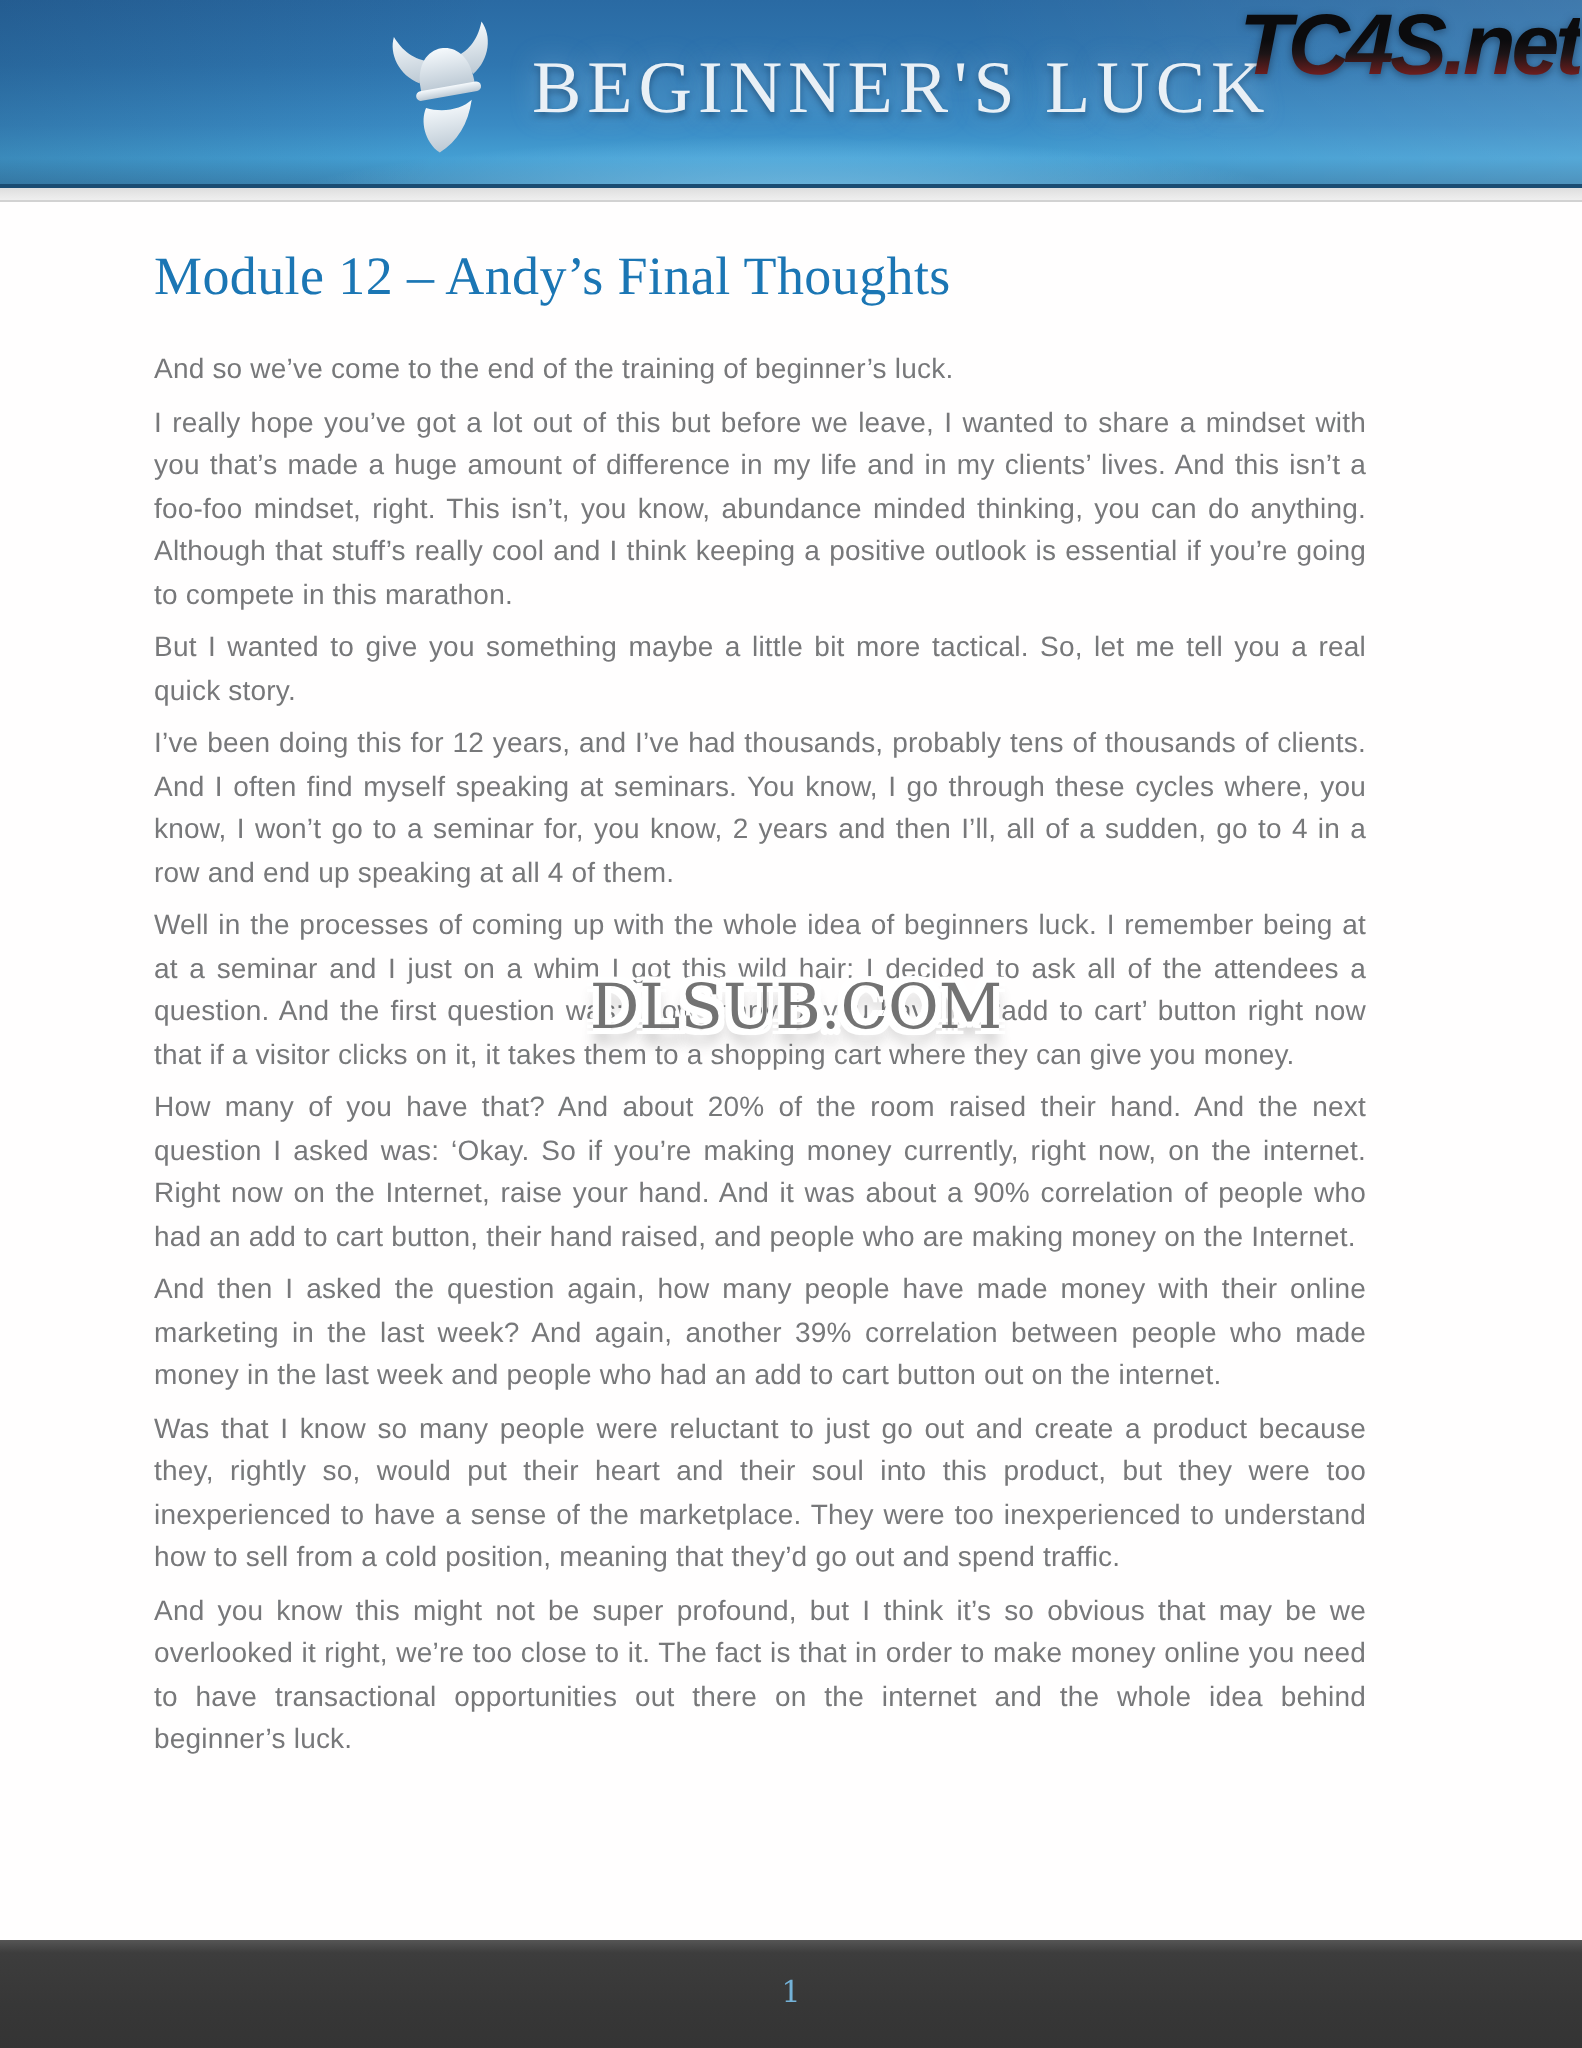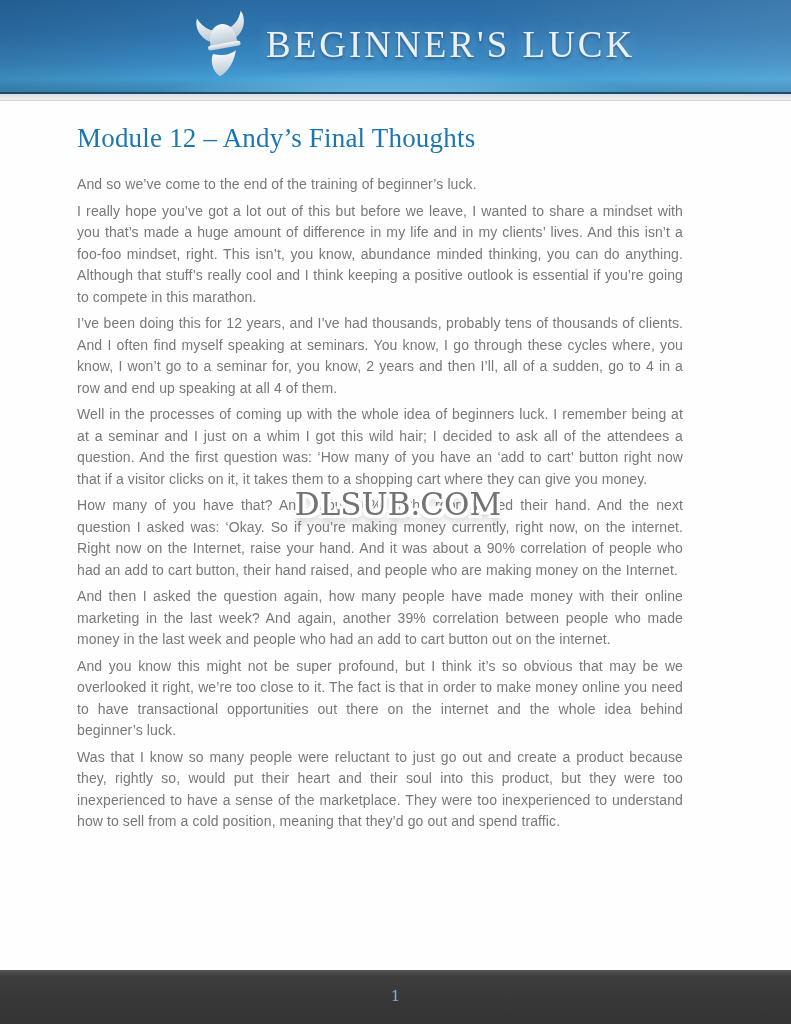--- a/index.html
+++ b/index.html
@@ -98,35 +98,37 @@
         <g fill="url(#hg)">
           <path d="M15 28 C5 22 2 10 6 2 C10 12 16 16 23 18 C18 21 16 24 15 28 Z"></path>
           <path d="M43 28 C53 22 56 10 52 2 C48 12 42 16 35 18 C40 21 42 24 43 28 Z"></path>
           <path d="M15 31 C15 18 22 12 29 12 C36 12 43 18 43 31 L43 33 L15 33 Z"></path>
           <rect x="12" y="32" width="34" height="5" rx="2.5"></rect>
           <path d="M16 41 C24 45 34 45 40 41 C36 53 29 61 19 65 C12 58 12 47 16 41 Z"></path>
         </g>
       </svg>
       <span class="logo-text">BEGINNER'S LUCK</span>
     </div>
+    <div class="tc4s">TC4S.net</div>
   </header>
 
   <div class="divider"></div>
 
   <main class="content">
     <h1 class="doc-title">Module 12 – Andy’s Final Thoughts</h1>
     <div class="doc-body">
         <p>And so we’ve come to the end of the training of beginner’s luck.</p>
         <p>I really hope you’ve got a lot out of this but before we leave, I wanted to share a mindset with you that’s made a huge amount of difference in my life and in my clients’ lives. And this isn’t a foo-foo mindset, right. This isn’t, you know, abundance minded thinking, you can do anything. Although that stuff’s really cool and I think keeping a positive outlook is essential if you’re going to compete in this marathon.</p>
+        <p>But I wanted to give you something maybe a little bit more tactical. So, let me tell you a real quick story.</p>
         <p>I’ve been doing this for 12 years, and I’ve had thousands, probably tens of thousands of clients. And I often find myself speaking at seminars. You know, I go through these cycles where, you know, I won’t go to a seminar for, you know, 2 years and then I’ll, all of a sudden, go to 4 in a row and end up speaking at all 4 of them.</p>
         <p>Well in the processes of coming up with the whole idea of beginners luck. I remember being at at a seminar and I just on a whim I got this wild hair; I decided to ask all of the attendees a question. And the first question was: ‘How many of you have an ‘add to cart’ button right now that if a visitor clicks on it, it takes them to a shopping cart where they can give you money.</p>
         <p>How many of you have that? And about 20% of the room raised their hand. And the next question I asked was: ‘Okay. So if you’re making money currently, right now, on the internet. Right now on the Internet, raise your hand. And it was about a 90% correlation of people who had an add to cart button, their hand raised, and people who are making money on the Internet.</p>
         <p>And then I asked the question again, how many people have made money with their online marketing in the last week? And again, another 39% correlation between people who made money in the last week and people who had an add to cart button out on the internet.</p>
+        <p>Was that I know so many people were reluctant to just go out and create a product because they, rightly so, would put their heart and their soul into this product, but they were too inexperienced to have a sense of the marketplace. They were too inexperienced to understand how to sell from a cold position, meaning that they’d go out and spend traffic.</p>
         <p>And you know this might not be super profound, but I think it’s so obvious that may be we overlooked it right, we’re too close to it. The fact is that in order to make money online you need to have transactional opportunities out there on the internet and the whole idea behind beginner’s luck.</p>
-        <p>Was that I know so many people were reluctant to just go out and create a product because they, rightly so, would put their heart and their soul into this product, but they were too inexperienced to have a sense of the marketplace. They were too inexperienced to understand how to sell from a cold position, meaning that they’d go out and spend traffic.</p>
       </div>
   </main>
 
   <div class="dlsub">DLSUB.COM</div>
 
   <footer class="footer">
     <span class="pagenum">1</span>
   </footer>
 
 </div>

